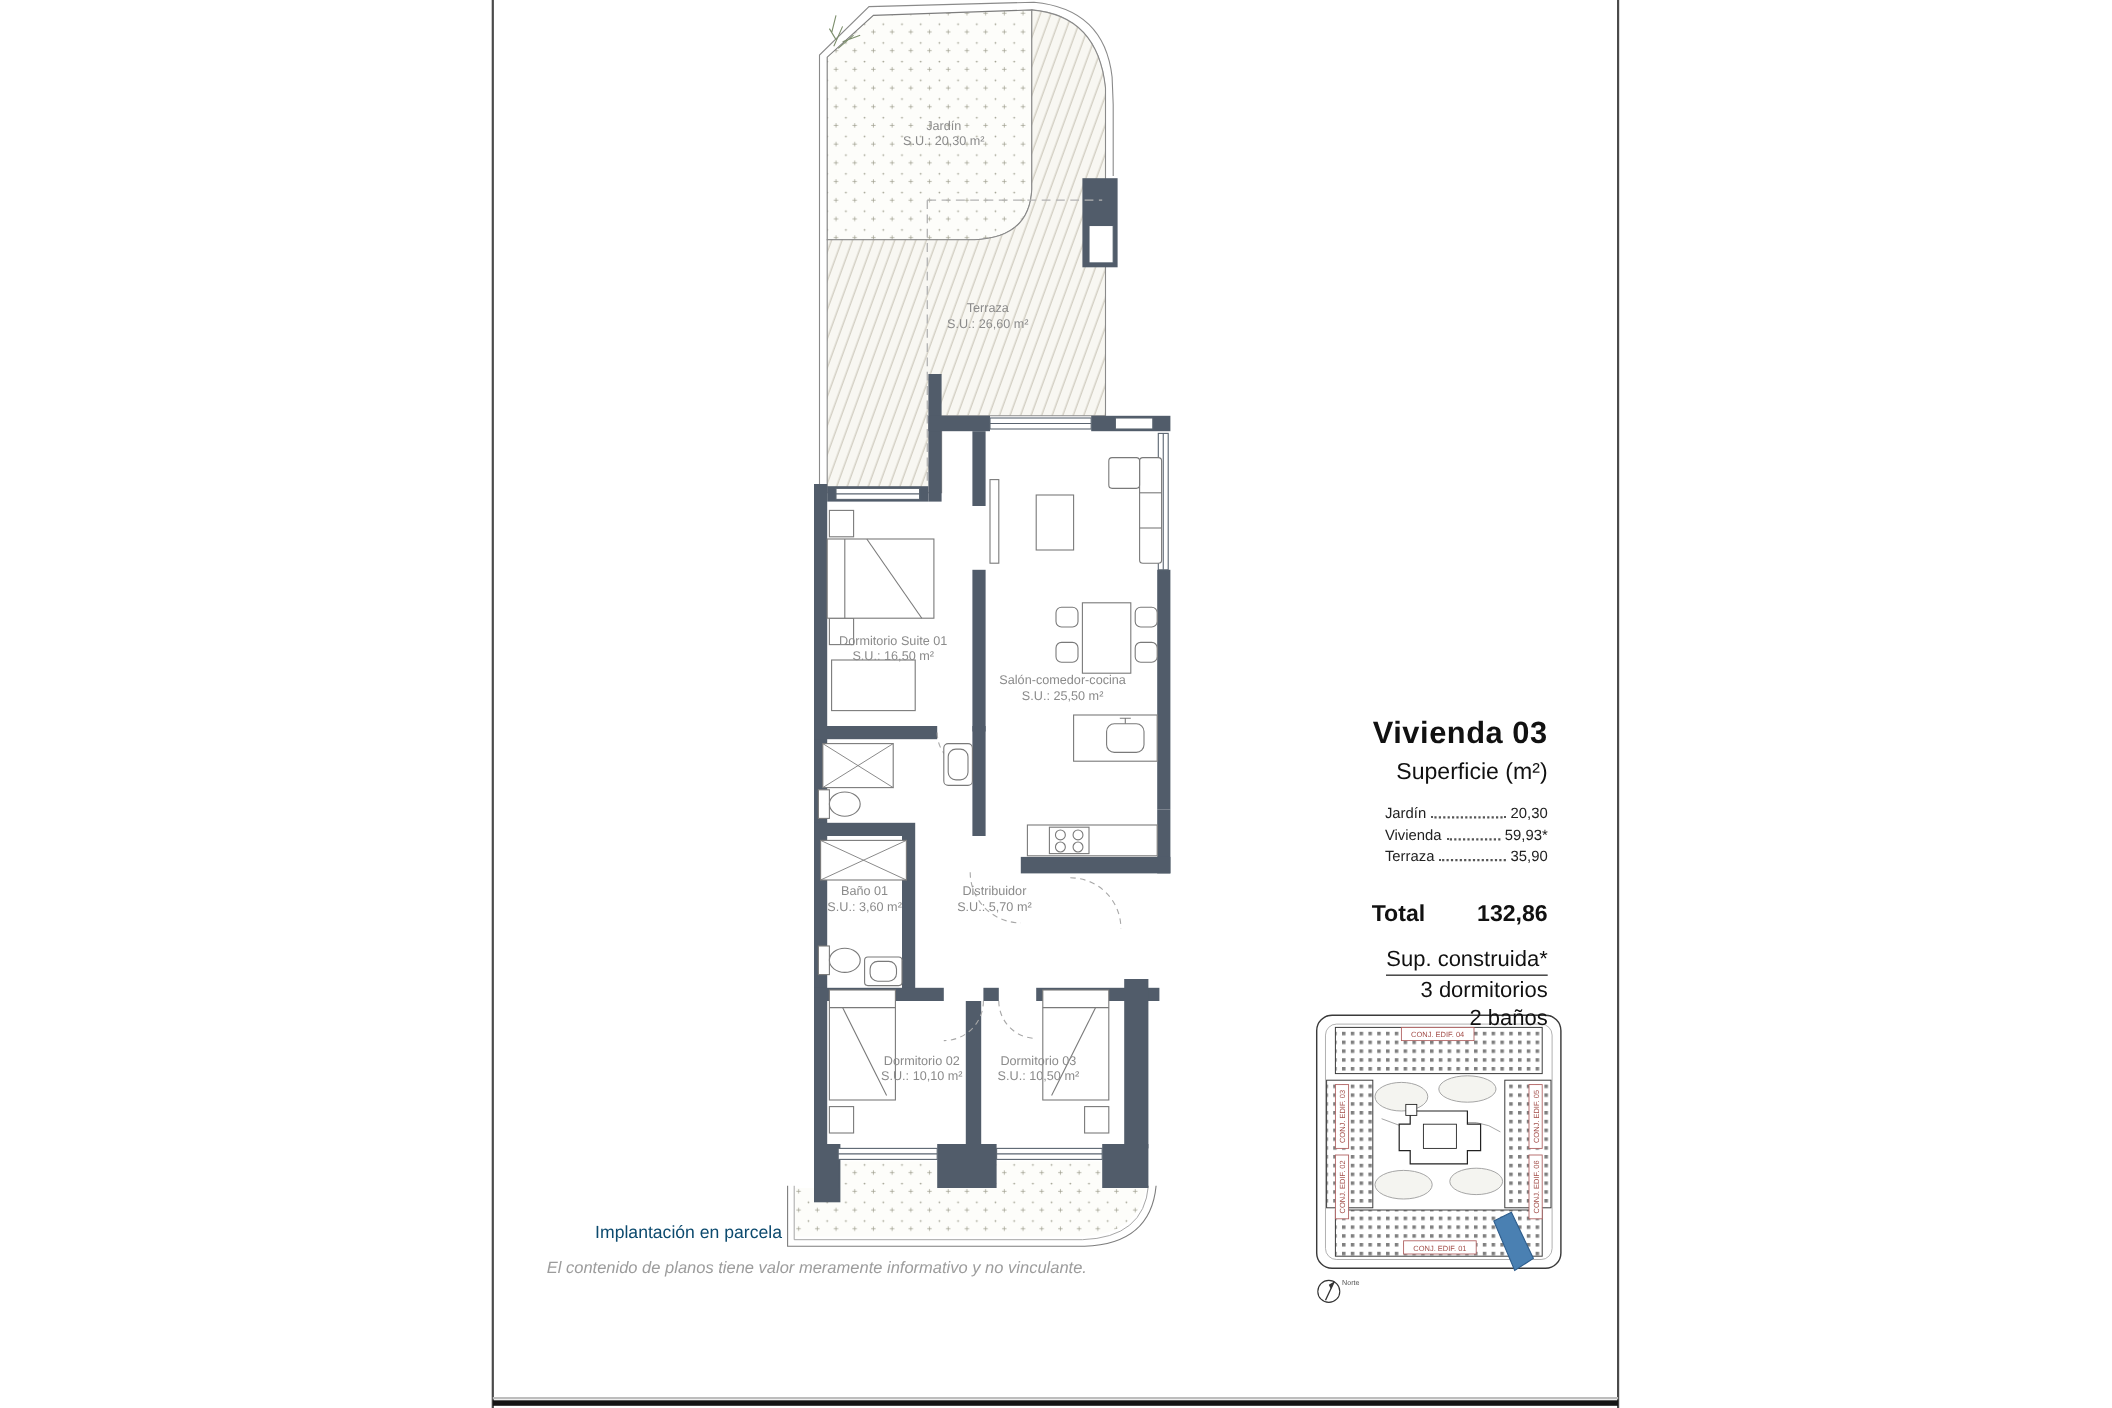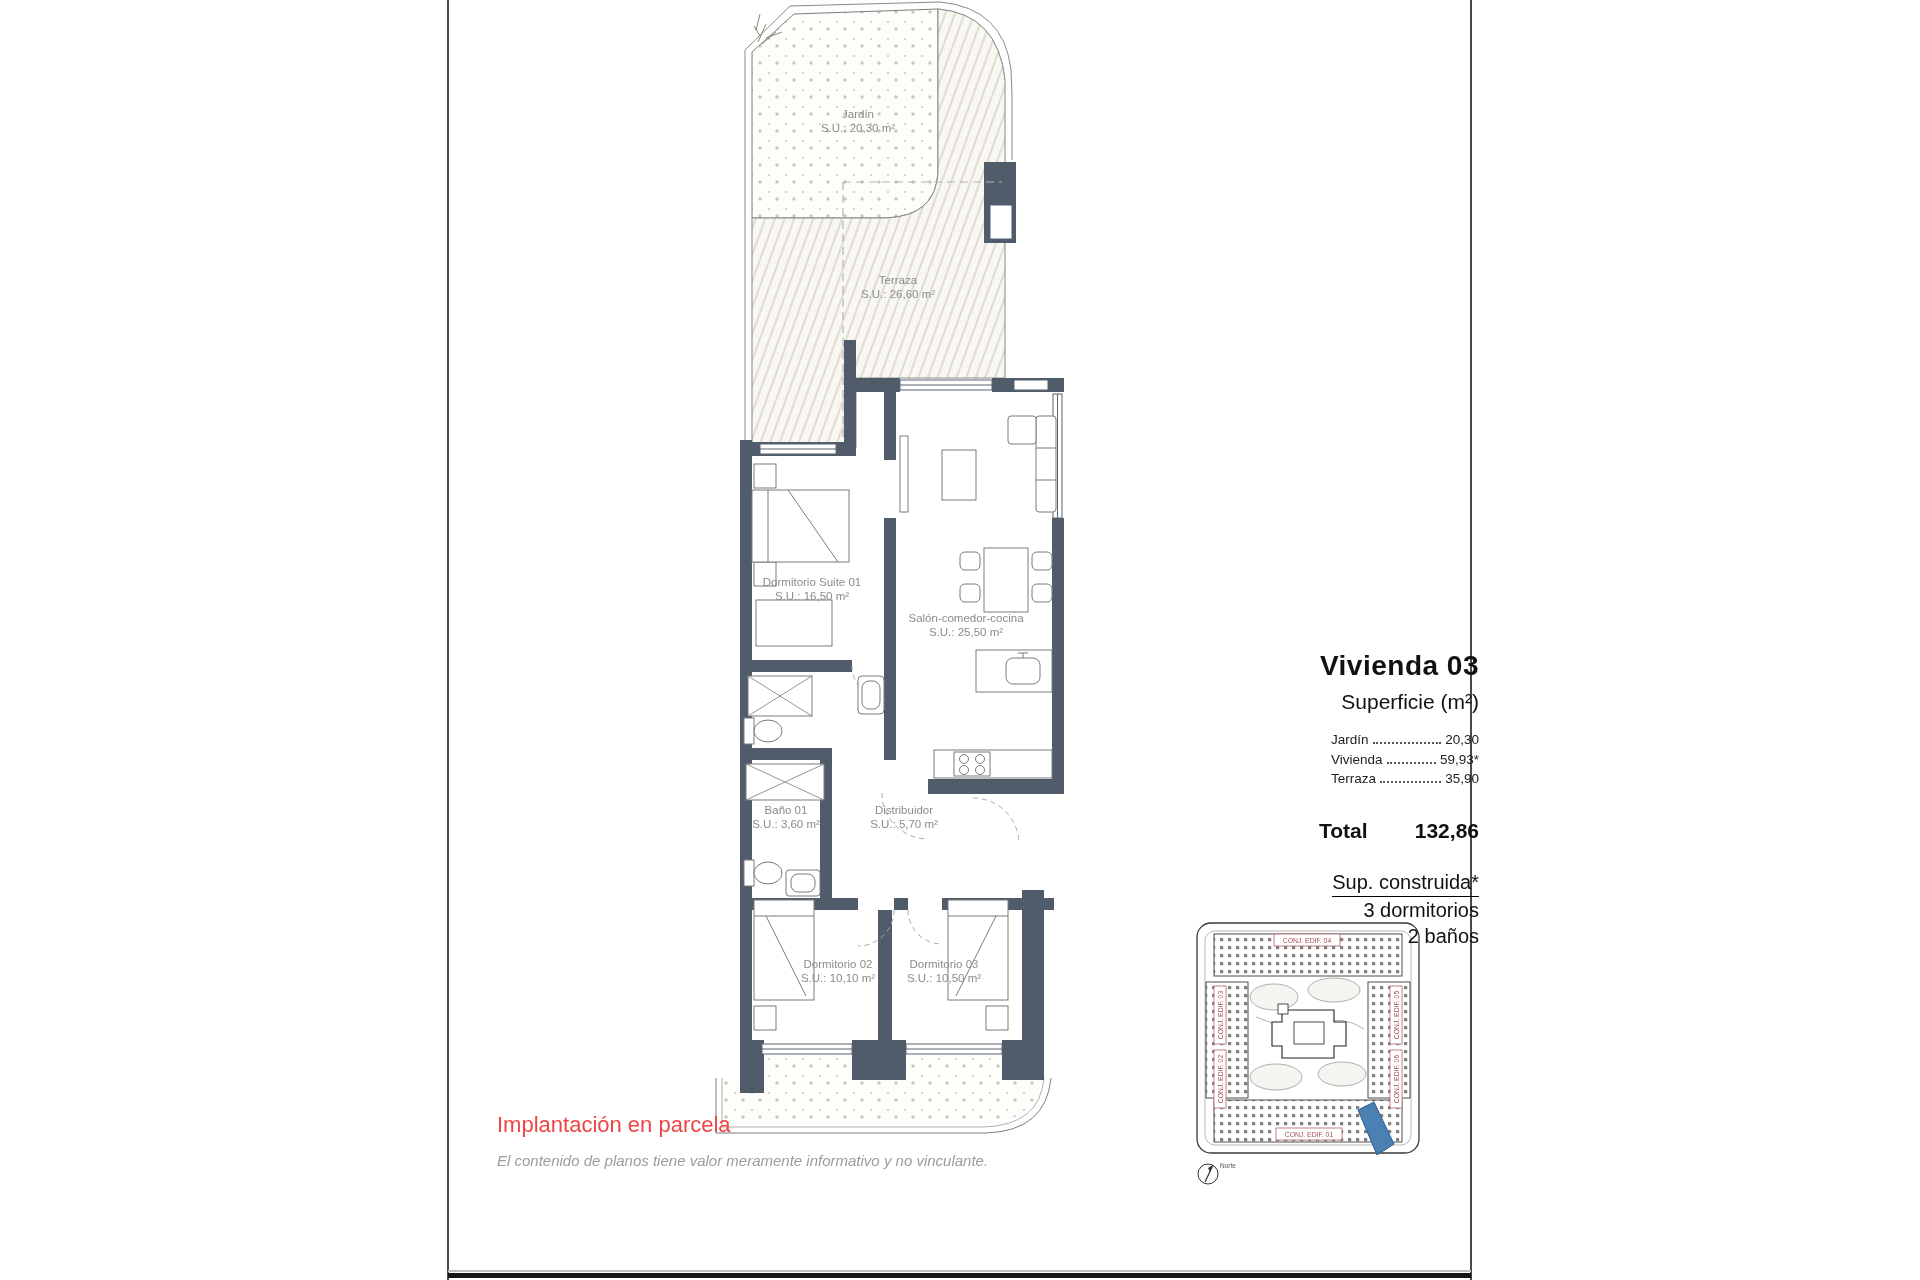--- a/index.html
+++ b/index.html
@@ -1,33 +1,33 @@
 <!DOCTYPE html>
 <html><head>
 <meta charset="utf-8">
 <style>
   html,body{margin:0;padding:0;background:#ffffff;}
   #stage{position:relative;width:1908px;height:1280px;background:#ffffff;overflow:hidden;
          font-family:"Liberation Sans",sans-serif;}
   svg{position:absolute;left:0;top:0;}
   .room-name,.room-area{fill:#8b8b8b;font-size:11.5px;font-family:"Liberation Sans",sans-serif;}
   
-  #info-panel{position:absolute;left:1194px;top:650px;width:285px;text-align:right;color:#111;}
+  #info-panel{position:absolute;left:1122px;top:650px;width:285px;text-align:right;color:#111;}
   #info-title{font-size:28px;font-weight:bold;letter-spacing:.5px;}
   #info-subtitle{font-size:21px;margin-top:8px;}
   #info-rows{width:148px;margin:16px 0 0 auto;font-size:13.5px;color:#222;}
   .info-row{display:flex;align-items:baseline;line-height:1.45;}
   .info-row .leader{flex:1;border-bottom:2px dotted #555;margin:0 4px 3px 4px;height:1px;}
   #info-total{display:flex;justify-content:space-between;width:160px;margin:30px 0 0 auto;
               font-size:21px;font-weight:bold;align-items:flex-end;}
-  #info-notes{margin-top:26px;font-size:20px;line-height:1.32;color:#111;}
+  #info-notes{margin-top:16px;font-size:20px;line-height:1.32;color:#111;}
   #note-0 .u{display:inline-block;border-bottom:1.6px solid #000;padding-bottom:1px;}
   
   #caption{position:absolute;left:497px;top:1112px;}
-  #caption-title{font-size:22px;color:#ef4444;}
+  #caption-title{font-size:16px;color:#0c4a6e;margin-left:44px;}
   #caption-disclaimer{font-size:15px;color:#9c9c9c;margin-top:14px;font-style:italic;}
 </style>
 </head>
 <body>
 
 <div id="stage">
 
 <svg width="1920" height="1280" viewBox="0 0 1920 1280">
   <defs>
     <pattern id="hatch" width="9" height="9" patternUnits="userSpaceOnUse" patternTransform="rotate(20)">

